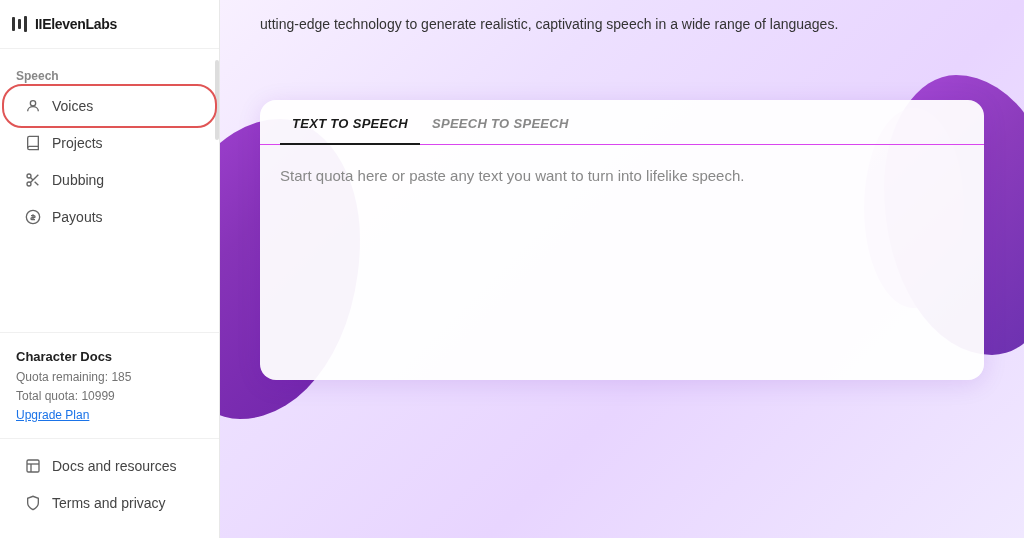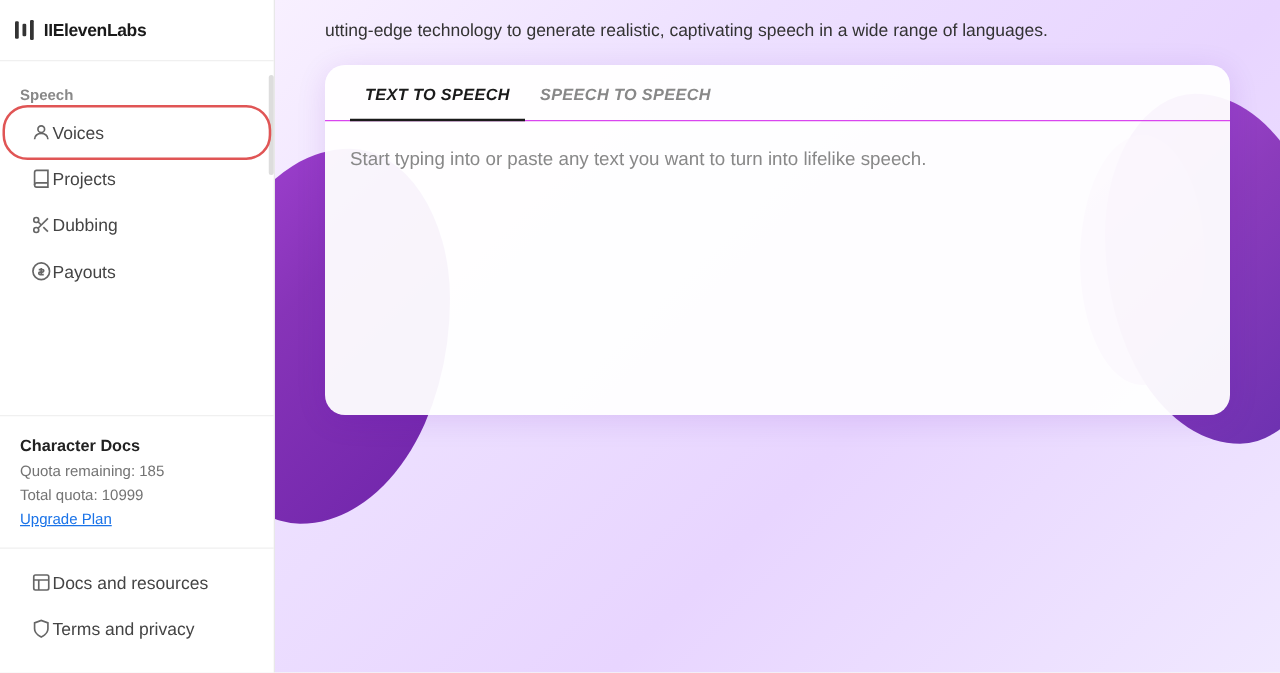--- a/index.html
+++ b/index.html
@@ -63,20 +63,21 @@
       font-size: 12px;
       font-weight: 600;
       color: #888;
       padding: 8px 16px 4px 16px;
       text-transform: none;
     }
 
     .nav-item {
       display: flex;
       align-items: center;
+      gap: 10px;
       padding: 9px 16px;
       cursor: pointer;
       font-size: 14px;
       color: #444;
       border-radius: 6px;
       margin: 1px 8px;
       position: relative;
     }
 
     .nav-item.voices-item {
@@ -138,20 +139,21 @@
       border-top: 1px solid #f0f0f0;
     }
 
     
     .main-content {
       flex: 1;
       display: flex;
       flex-direction: column;
       position: relative;
       overflow: hidden;
+      gap: 48px;
     }
 
     .main-background {
       position: absolute;
       top: 0; left: 0; right: 0; bottom: 0;
       background: linear-gradient(135deg, #f8f0ff 0%, #ede0ff 30%, #e8d5ff 60%, #f0e8ff 100%);
       z-index: 0;
     }
 
     
@@ -362,16 +364,16 @@
   <div class="page-description">
     <span>utting-edge technology to generate realistic, captivating speech in a wide range of languages.</span>
   </div>
 
   <div class="speech-card">
     <div class="card-tabs">
       <div class="card-tab active">TEXT TO SPEECH</div>
       <div class="card-tab">SPEECH TO SPEECH</div>
     </div>
     <div class="card-content">
-      <div class="card-placeholder">Start typing into or paste any text you want to turn into lifelike speech.</div>
+      <div class="card-placeholder">Start quota here or paste any text you want to turn into lifelike speech.</div>
     </div>
   </div>
 </div>
 
 </body></html>

